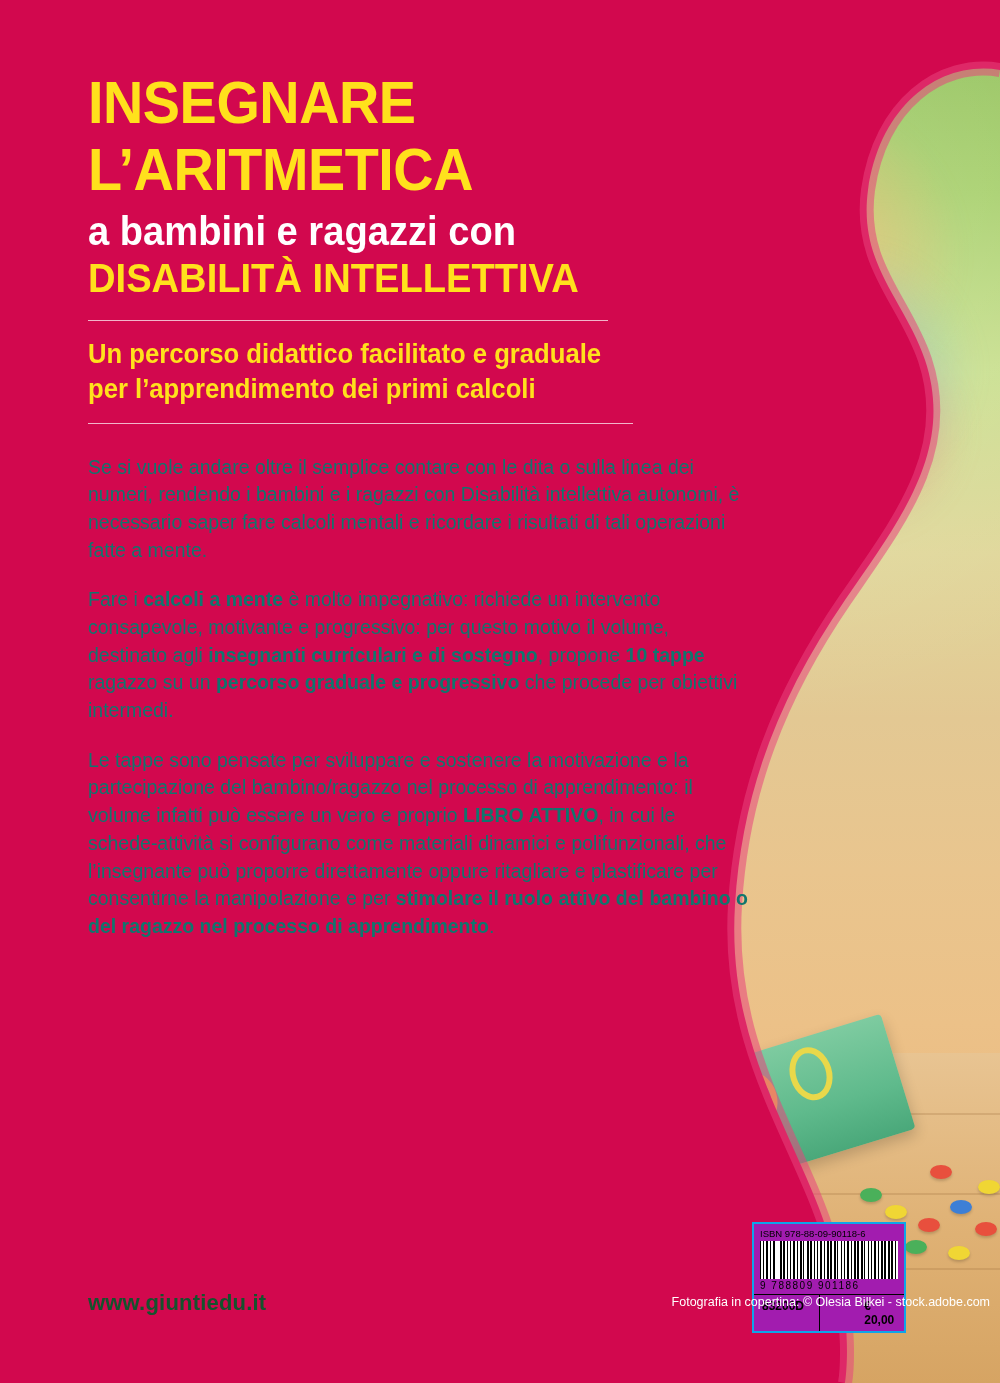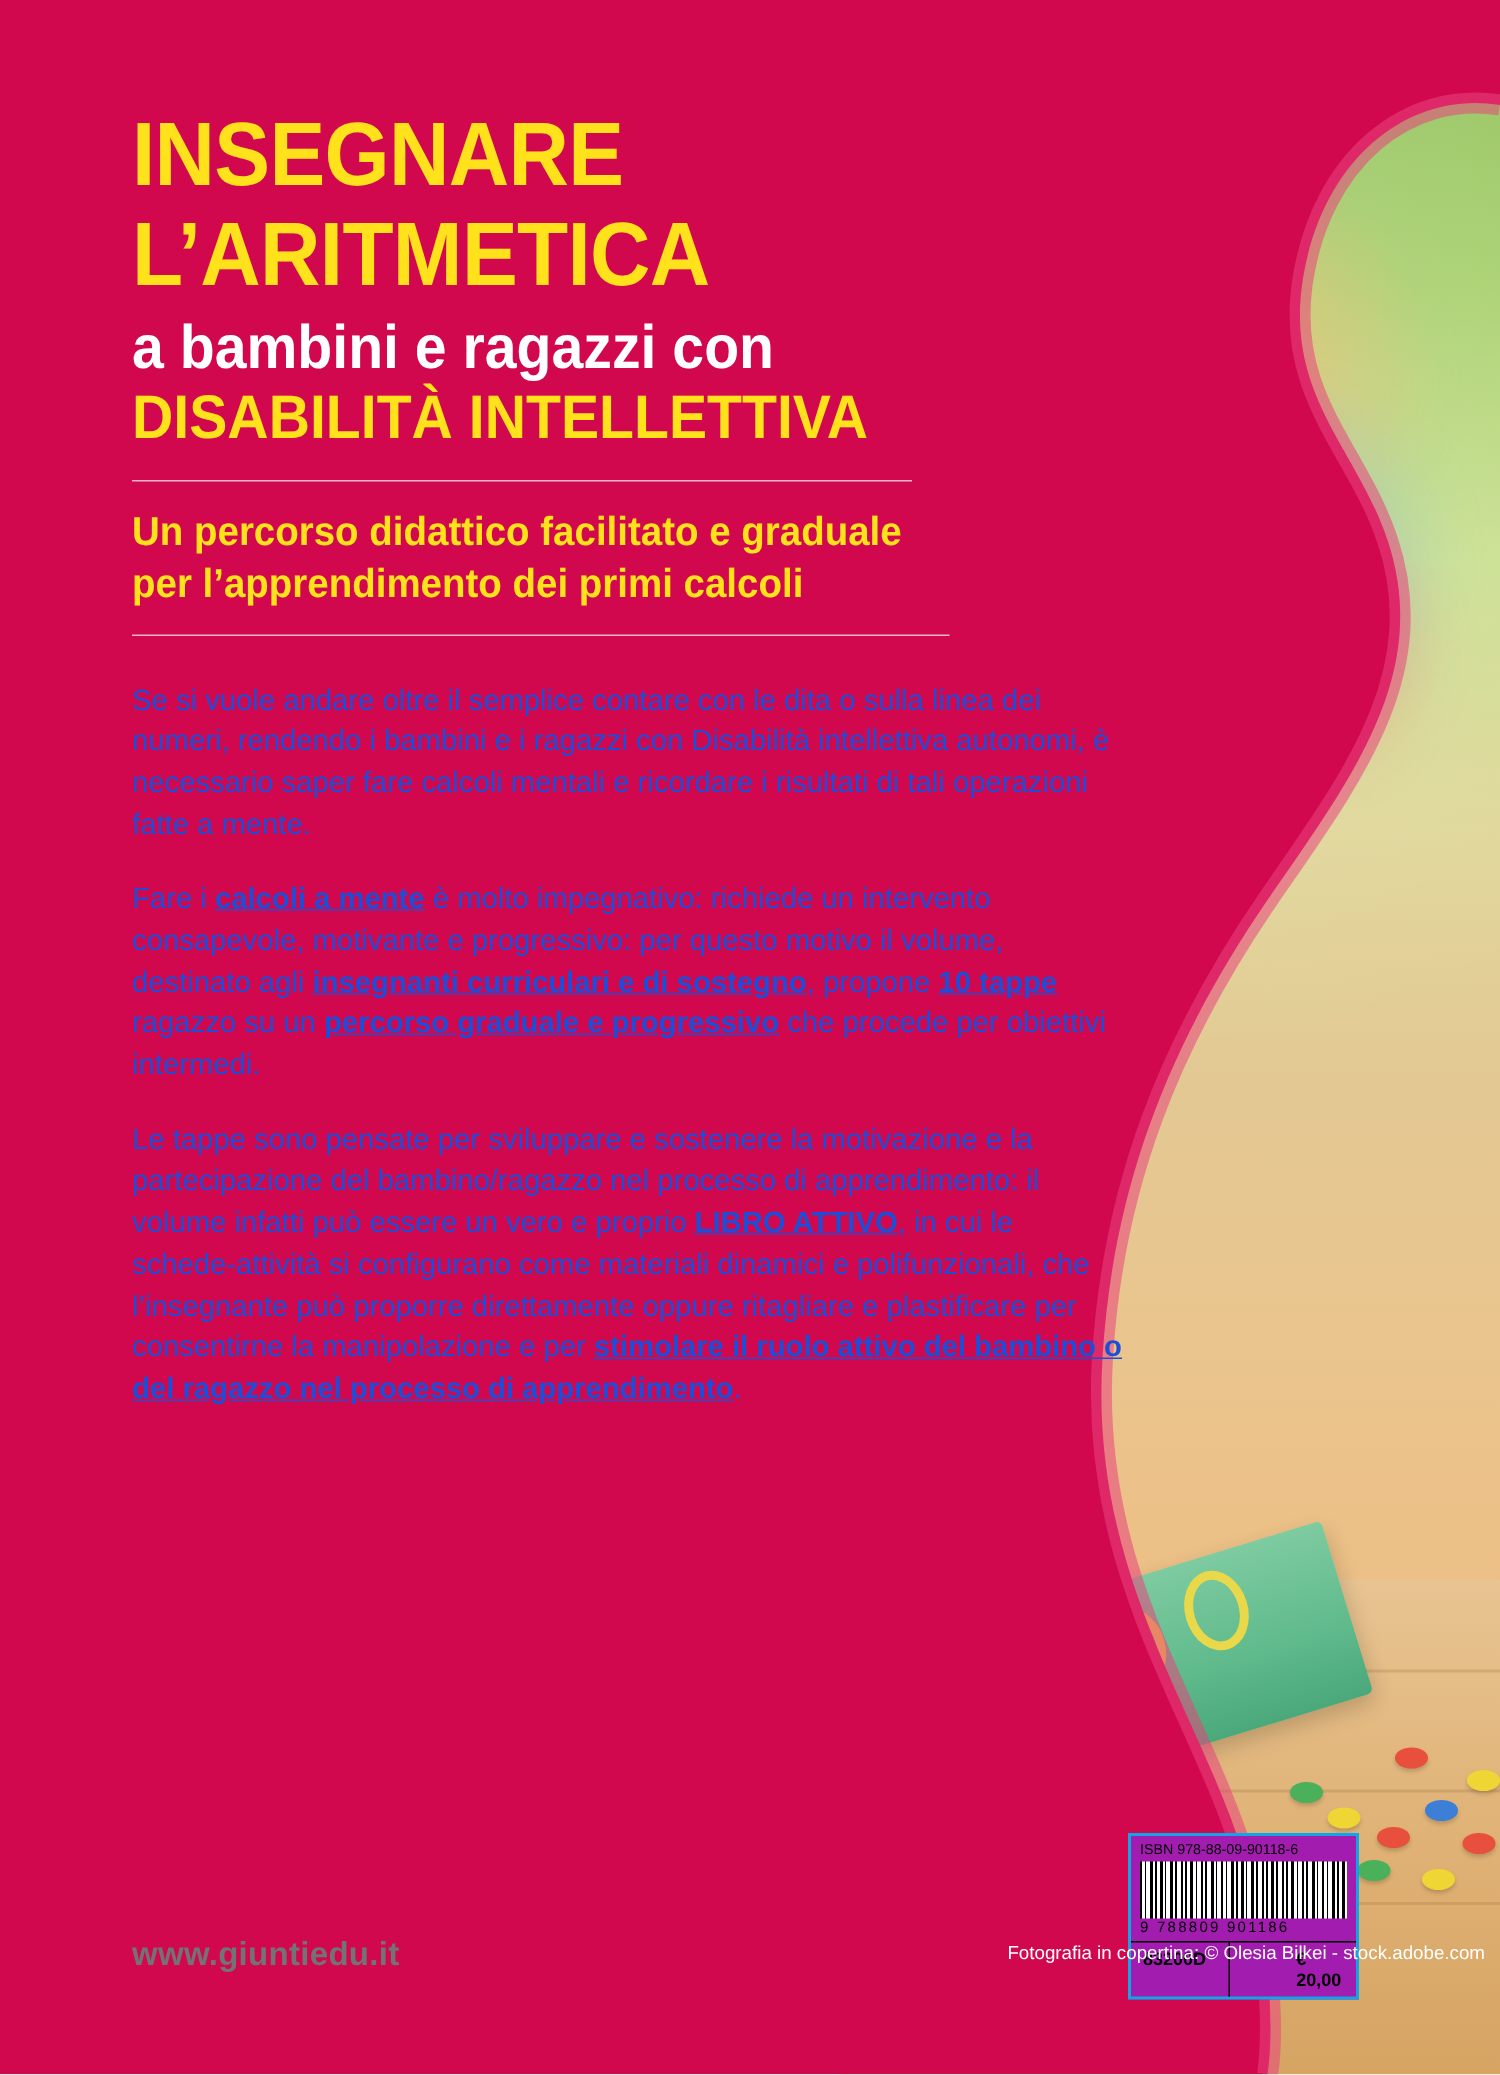--- a/index.html
+++ b/index.html
@@ -149,34 +149,33 @@
   }
   .subtitle {
     color: #ffe11c;
     font-weight: bold;
     font-size: 27px;
     line-height: 1.28;
     transform: scaleX(0.95);
     transform-origin: left center;
   }
   .body-text p {
-    color: #1d4ed8;
+    color: #0f766e;
     font-size: 19.5px;
     line-height: 1.42;
     margin: 0 0 22px 0;
   }
   .body-text b {
     font-weight: bold;
-    text-decoration: underline;
   }
   .site {
     position: absolute;
     left: 88px;
     top: 1290px;
-    color: #737373;
+    color: #14532d;
     font-weight: bold;
     font-size: 22px;
     letter-spacing: 0.2px;
   }
 
   
   .barcode-box {
     position: absolute;
     left: 752px;
     top: 1222px;

